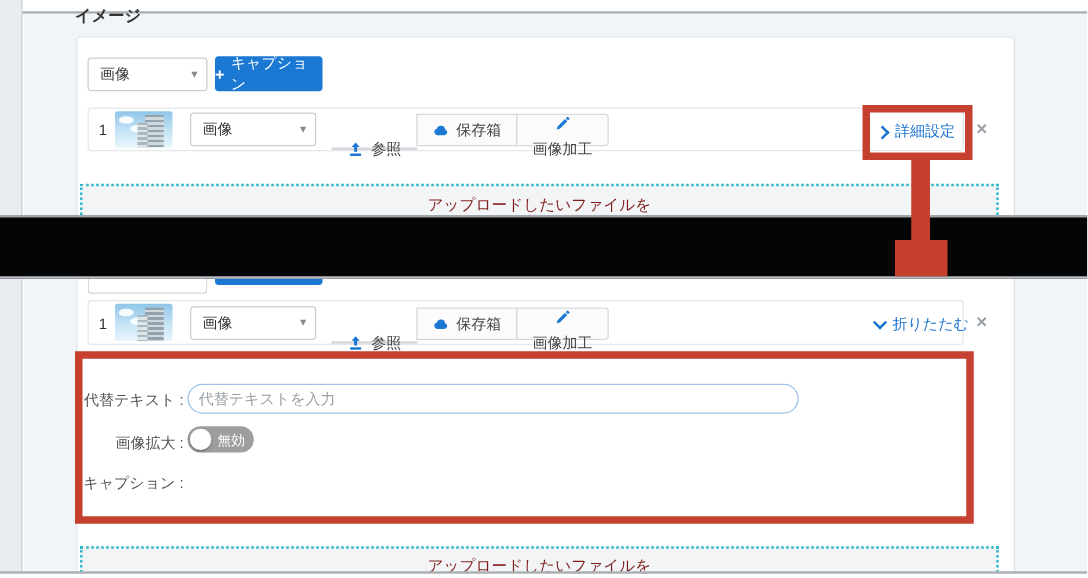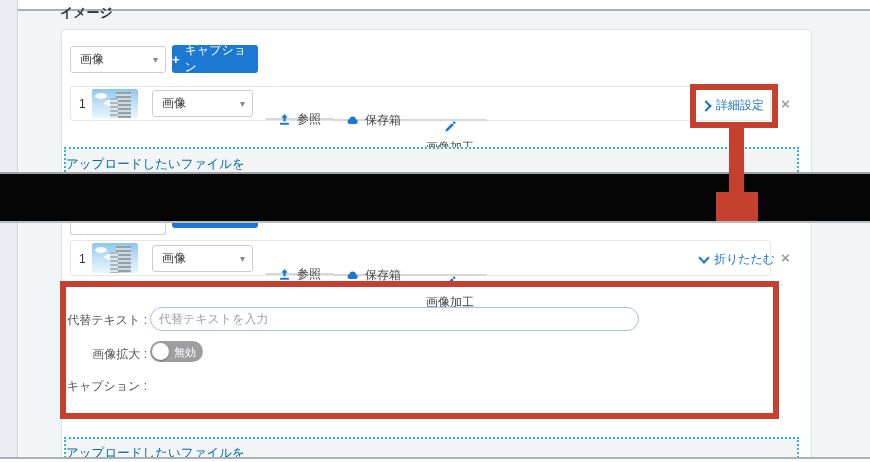--- a/index.html
+++ b/index.html
@@ -34,35 +34,35 @@
   .row-index{font-size:12px;color:#333;}
   .thumb{border-radius:2px;overflow:hidden;background:linear-gradient(180deg,#8fc6e9 0%,#c7e4f6 55%,#e9f5fc 100%);}
   .thumb .cloud{position:absolute;background:#fff;border-radius:50%;opacity:.9;}
   .thumb .tower{position:absolute;background:repeating-linear-gradient(180deg,#93a3ae 0 2px,#cfd9de 2px 4px);}
   .thumb .tower2{position:absolute;background:repeating-linear-gradient(180deg,#aab8c0 0 2px,#dde5e9 2px 4px);}
 
   
   .btn-group{display:flex;}
   .btn-action{background:#fbfbfc;border:1px solid #d5d9dd;font-size:12px;color:#444;display:flex;
               align-items:center;gap:6px;padding:0 12px;cursor:pointer;}
-  .btn-action + .btn-action{margin-left:-1px;margin-top:28px;}
+  .btn-action + .btn-action{margin-left:-1px;}
   .btn-action:first-child{border-radius:3px 0 0 3px;margin-top:27px;}
   .btn-action:last-child{border-radius:0 3px 3px 0;flex-direction:column;}
   .btn-action svg{width:13px;height:13px;fill:#1b79d4;flex:none;}
 
   
   .blue-link{color:#1a73cf;font-size:12px;display:flex;align-items:center;gap:6px;cursor:pointer;}
   .chev{display:inline-block;width:6px;height:6px;border-right:2px solid #1a73cf;border-bottom:2px solid #1a73cf;}
   .chev.right{transform:rotate(-45deg);}
   .chev.down{transform:rotate(45deg);margin-top:-3px;}
   .close-x{font-size:15px;font-weight:bold;color:#9aa0a6;cursor:pointer;line-height:1;}
 
   
   .upload-area{background:#f3f4f6;border:2px dotted #2fb8ca;border-bottom:none;}
-  .upload-text{color:#0369a1;font-size:12.5px;}
+  .upload-text{color:#7f1d1d;font-size:12.5px;text-align:center;}
 
   
   .red-box{border:6px solid #c5402f;background:transparent;z-index:30;pointer-events:none;}
   .red-rect{background:#c5402f;z-index:30;}
 
   
   .black-band{left:0;top:172px;width:870px;height:51px;background:#050505;
               border-top:2px solid #9fa5ab;border-bottom:2px solid #b7bcc1;z-index:20;}
 
   

